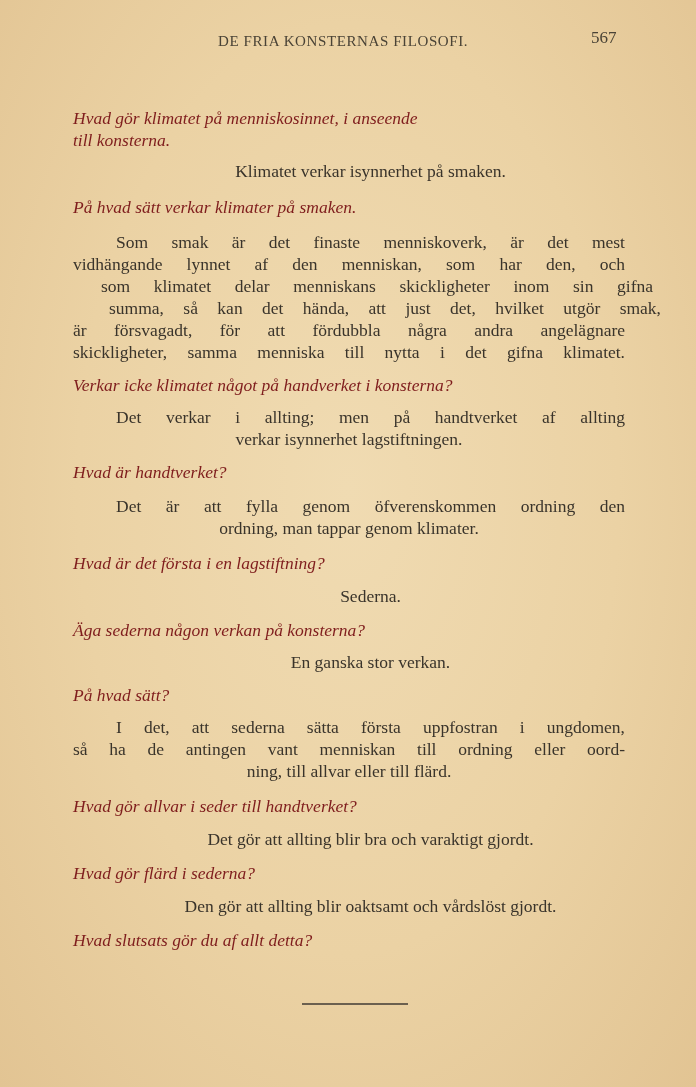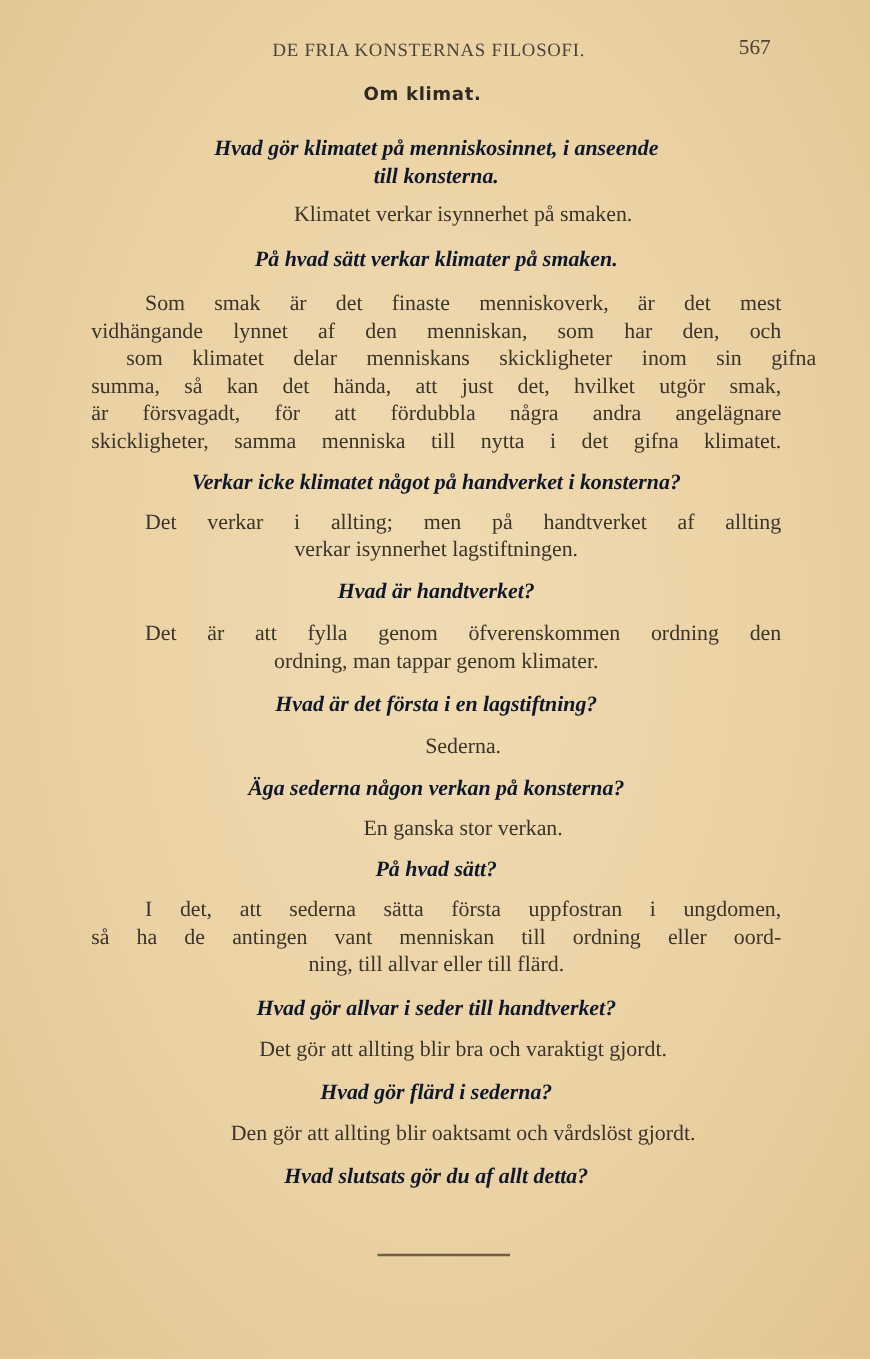--- a/index.html
+++ b/index.html
@@ -55,53 +55,50 @@
   .line {
     position: absolute;
     left: 73px;
     width: 552px;
     font-size: 17.5px;
     line-height: 22px;
     white-space: nowrap;
   }
   .q {
     font-style: italic;
-    text-align: center;
-    color: #0f172a;
-    font-weight: bold;
+    color: #7f1d1d;
   }
   .a { text-align: center; }
   .a.indent { padding-left: 43px; width: 509px; }
   .a.justify { text-align: justify; text-align-last: justify; }
   .rule {
     position: absolute;
     top: 1003px;
     left: 302px;
     width: 106px;
     height: 2px;
     background: #6b604f;
   }
 </style>
 </head>
 <body>
 
 <div class="page">
   <div class="running-head">DE FRIA KONSTERNAS FILOSOFI.</div>
   <div class="page-number">567</div>
-  <div class="section-title"><span>Om klimat.</span></div>
 
   <div id="body-lines">
     <div class="line q" style="top: 107px;">Hvad gör klimatet på menniskosinnet, i anseende</div>
     <div class="line q" style="top: 129px;">till konsterna.</div>
     <div class="line a indent" style="top: 160px;">Klimatet verkar isynnerhet på smaken.</div>
     <div class="line q" style="top: 196px;">På hvad sätt verkar klimater på smaken.</div>
     <div class="line a indent justify" style="top: 231px;">Som smak är det finaste menniskoverk, är det mest</div>
     <div class="line a justify" style="top: 253px;">vidhängande lynnet af den menniskan, som har den, och</div>
     <div class="line a justify" style="top: 275px; margin-left: 28px;">som klimatet delar menniskans skickligheter inom sin gifna</div>
-    <div class="line a justify" style="top: 297px;">summa, så kan det hända, att just det, hvilket utgör smak,</div>
+    <div class="line a justify" style="top: 297px; margin-left: 36px;">summa, så kan det hända, att just det, hvilket utgör smak,</div>
     <div class="line a justify" style="top: 319px;">är försvagadt, för att fördubbla några andra angelägnare</div>
     <div class="line a justify" style="top: 341px;">skickligheter, samma menniska till nytta i det gifna klimatet.</div>
     <div class="line q" style="top: 374px;">Verkar icke klimatet något på handverket i konsterna?</div>
     <div class="line a indent justify" style="top: 406px;">Det verkar i allting; men på handtverket af allting</div>
     <div class="line a" style="top: 428px;">verkar isynnerhet lagstiftningen.</div>
     <div class="line q" style="top: 461px;">Hvad är handtverket?</div>
     <div class="line a indent justify" style="top: 495px;">Det är att fylla genom öfverenskommen ordning den</div>
     <div class="line a" style="top: 517px;">ordning, man tappar genom klimater.</div>
     <div class="line q" style="top: 552px;">Hvad är det första i en lagstiftning?</div>
     <div class="line a indent" style="top: 585px;">Sederna.</div>

